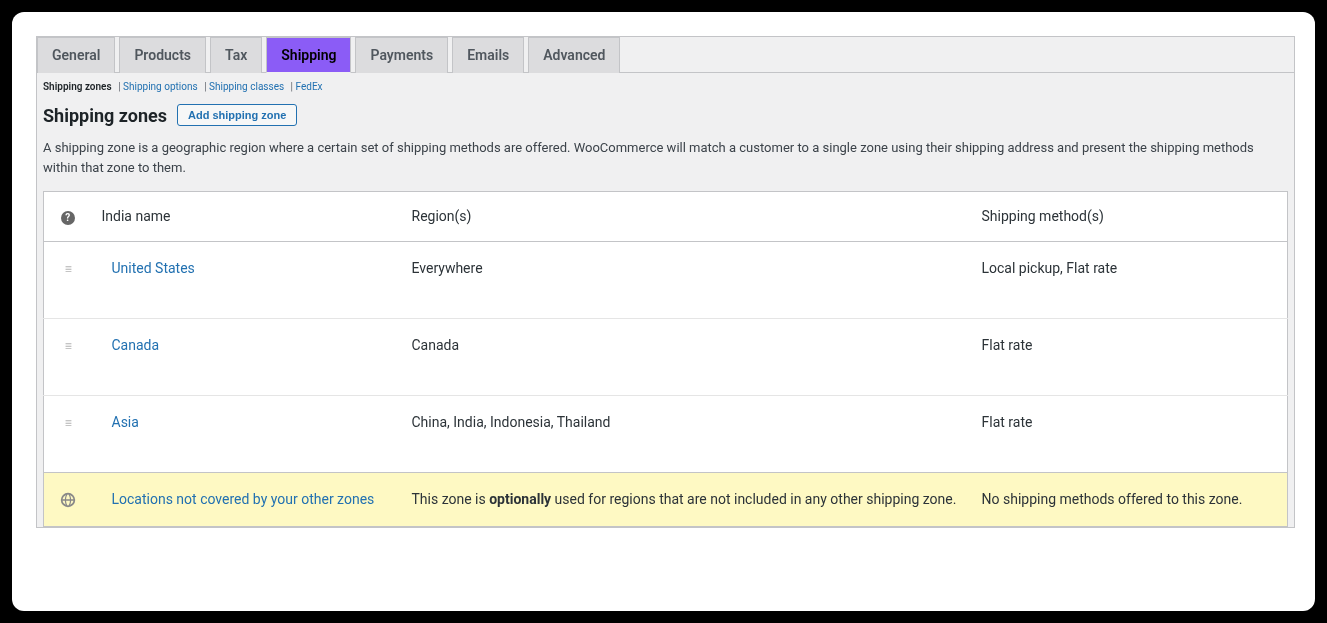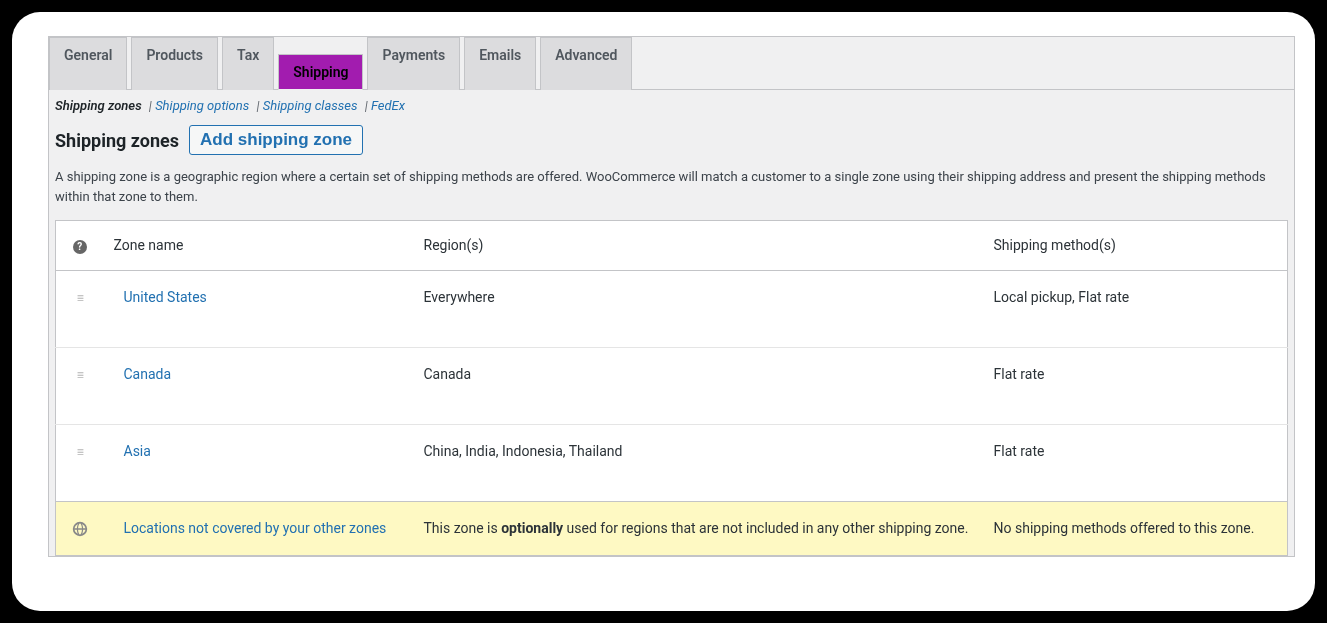--- a/index.html
+++ b/index.html
@@ -9,22 +9,22 @@
     }
     body {
       font-family: -apple-system, BlinkMacSystemFont, "Segoe UI", Roboto, Helvetica, Arial, sans-serif;
       background: #000;
       padding: 12px;
       font-size: 13px;
       color: #3c434a;
     }
     .window {
       background: #fff;
-      border-radius: 28px;
-      padding: 24px 20px 20px 36px;
+      border-radius: 12px;
+      padding: 24px 20px 20px 24px;
       width: 100%;
       height: 599px;
     }
     .panel {
       background: #f0f0f1;
       border: 1px solid #c3c4c7;
     }
     .tabs {
       display: flex;
       gap: 4px;
@@ -38,29 +38,27 @@
       background: #dcdcde;
       border: 1px solid #c3c4c7;
       border-bottom: none;
       color: #50575e;
       font-weight: 600;
       font-size: 14px;
       cursor: pointer;
       margin-bottom: -1px;
     }
     .tab.active {
-      background: #a21caf;
+      background: #8b5cf6;
       border-bottom: 1px solid #f0f0f1;
       color: #000;
-      margin-top: 17px;
     }
     .subnav {
       padding: 8px 0 10px 0;
-      font-size: 13px;
-      font-style: italic;
+      font-size: 10px;
     }
     .subnav .sep {
       color: #646970;
       margin: 0 0px 0 4px;
     }
     .subnav-item {
       color: #2271b1;
       cursor: pointer;
     }
     .subnav-item.active {
@@ -77,21 +75,21 @@
     .page-title {
       font-size: 18px;
       font-weight: 700;
       color: #1d2327;
     }
     .add-btn {
       border: 1px solid #2271b1;
       color: #2271b1;
       background: #f6f7f7;
       padding: 4px 10px;
-      font-size: 17px;
+      font-size: 11px;
       font-weight: 600;
       border-radius: 3px;
       cursor: pointer;
     }
     .description {
       font-size: 13px;
       color: #3c434a;
       line-height: 1.5;
       margin-bottom: 14px;
     }
@@ -202,21 +200,21 @@
       </div>
 
       <p class="description">A shipping zone is a geographic region where a certain set of shipping methods are offered. WooCommerce will match a customer to a single zone using their shipping address and present the shipping methods within that zone to them.</p>
 
       <table class="table">
         <thead>
           <tr>
             <th class="col-handle">
               <span class="help-icon">?</span>
             </th>
-            <th class="col-name">Zone name</th>
+            <th class="col-name">India name</th>
             <th class="col-region">Region(s)</th>
             <th>Shipping method(s)</th>
           </tr>
         </thead>
         <tbody>
           <tr class="tall-row">
             <td class="col-handle"><span class="handle-icon">≡</span></td>
             <td><a class="zone-link">United States</a></td>
             <td>Everywhere</td>
             <td>Local pickup, Flat rate</td>

